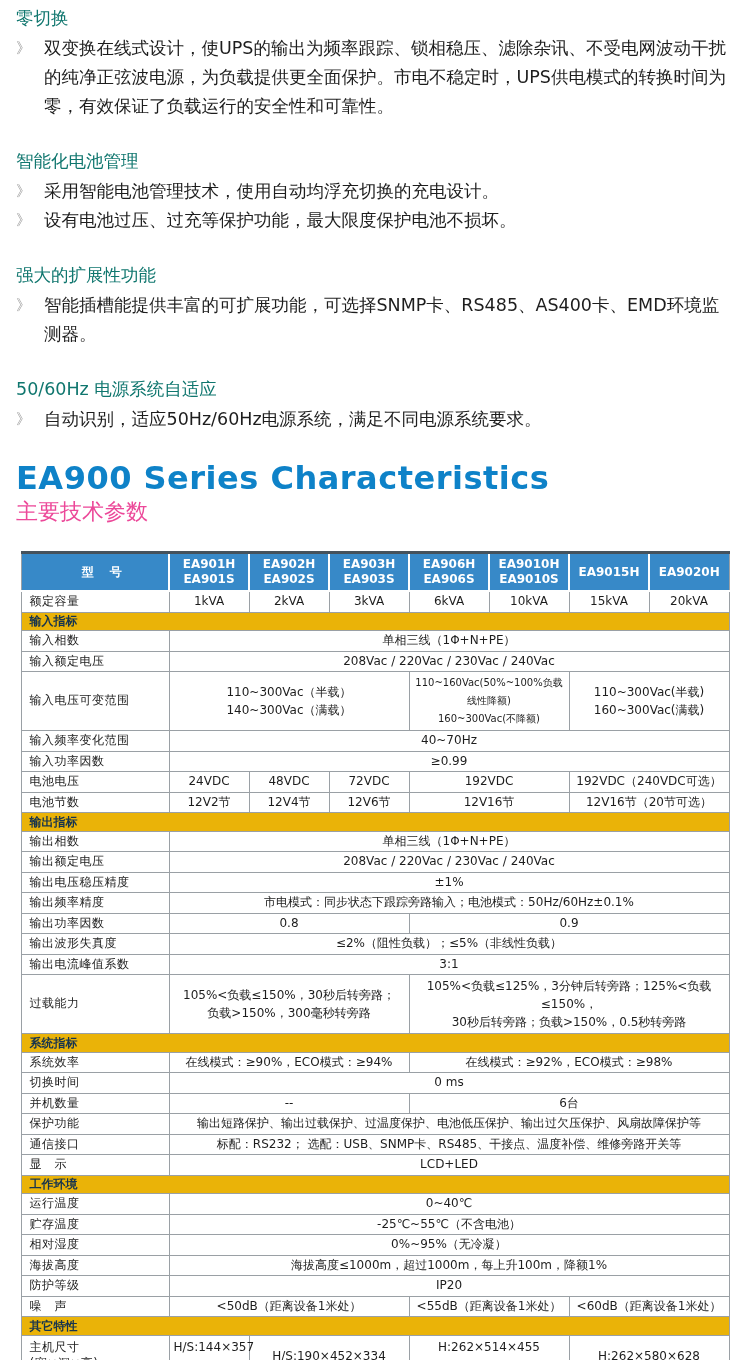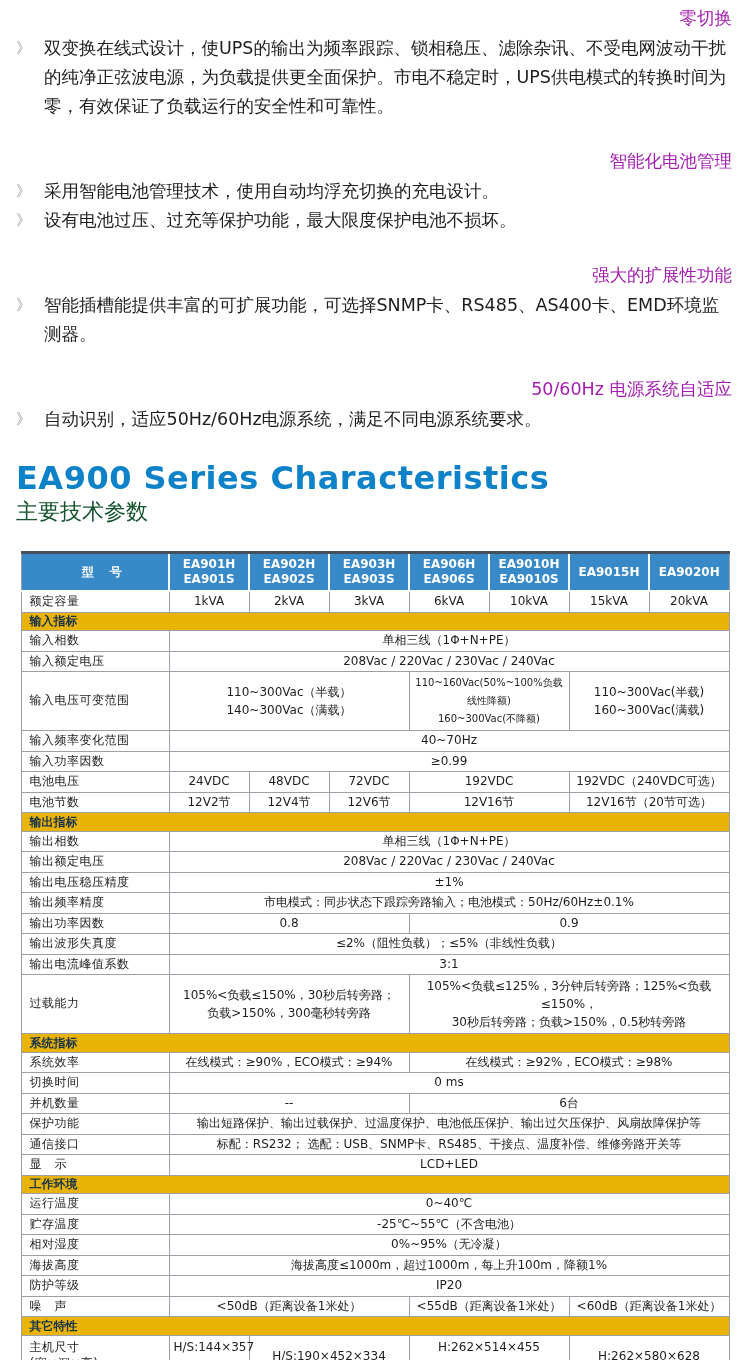--- a/index.html
+++ b/index.html
@@ -9,34 +9,34 @@
     background: #ffffff;
     font-family: "DejaVu Sans", "Liberation Sans", sans-serif;
     color: #1d1d1d;
     overflow: hidden;
   }
   .page { position: relative; width: 750px; height: 1360px; }
 
   
   .features { padding: 6px 18px 0 16px; }
   .feature-group { margin-bottom: 28px; }
-  .feature-title { font-size: 17.5px; line-height: 24px; margin: 0 0 4px 0; color: #a21caf; text-align: right; }
+  .feature-title { font-size: 17.5px; line-height: 24px; margin: 0 0 4px 0; color: #0f766e; }
   .bullet-row { display: flex; align-items: flex-start; font-size: 17.5px; line-height: 29px; }
   .bullet-icon { flex: 0 0 28px; width: 28px; color: #9b9b9b; font-size: 15px; line-height: 29px; }
   .bullet-text { flex: 1; color: #1d1d1d; }
 
   
   .series-title {
     margin: 20px 0 0 16px;
     font-size: 32px; font-weight: bold; color: #0e82c8;
     letter-spacing: 0.5px; line-height: 32px;
   }
   .series-subtitle {
     margin: 3px 0 0 16px;
-    font-size: 22px; font-weight: normal; color: #14532d; line-height: 30px;
+    font-size: 22px; font-weight: normal; color: #ec4899; line-height: 30px;
   }
 
   
   .spec-table {
     width: 708px; margin: 24px auto 0 auto;
     border-collapse: collapse; table-layout: fixed;
     font-size: 12px;
     border-top: 3px solid #45525c;
     border-bottom: 2px solid #45525c;
     border-left: 1px solid #9aa0a5;

